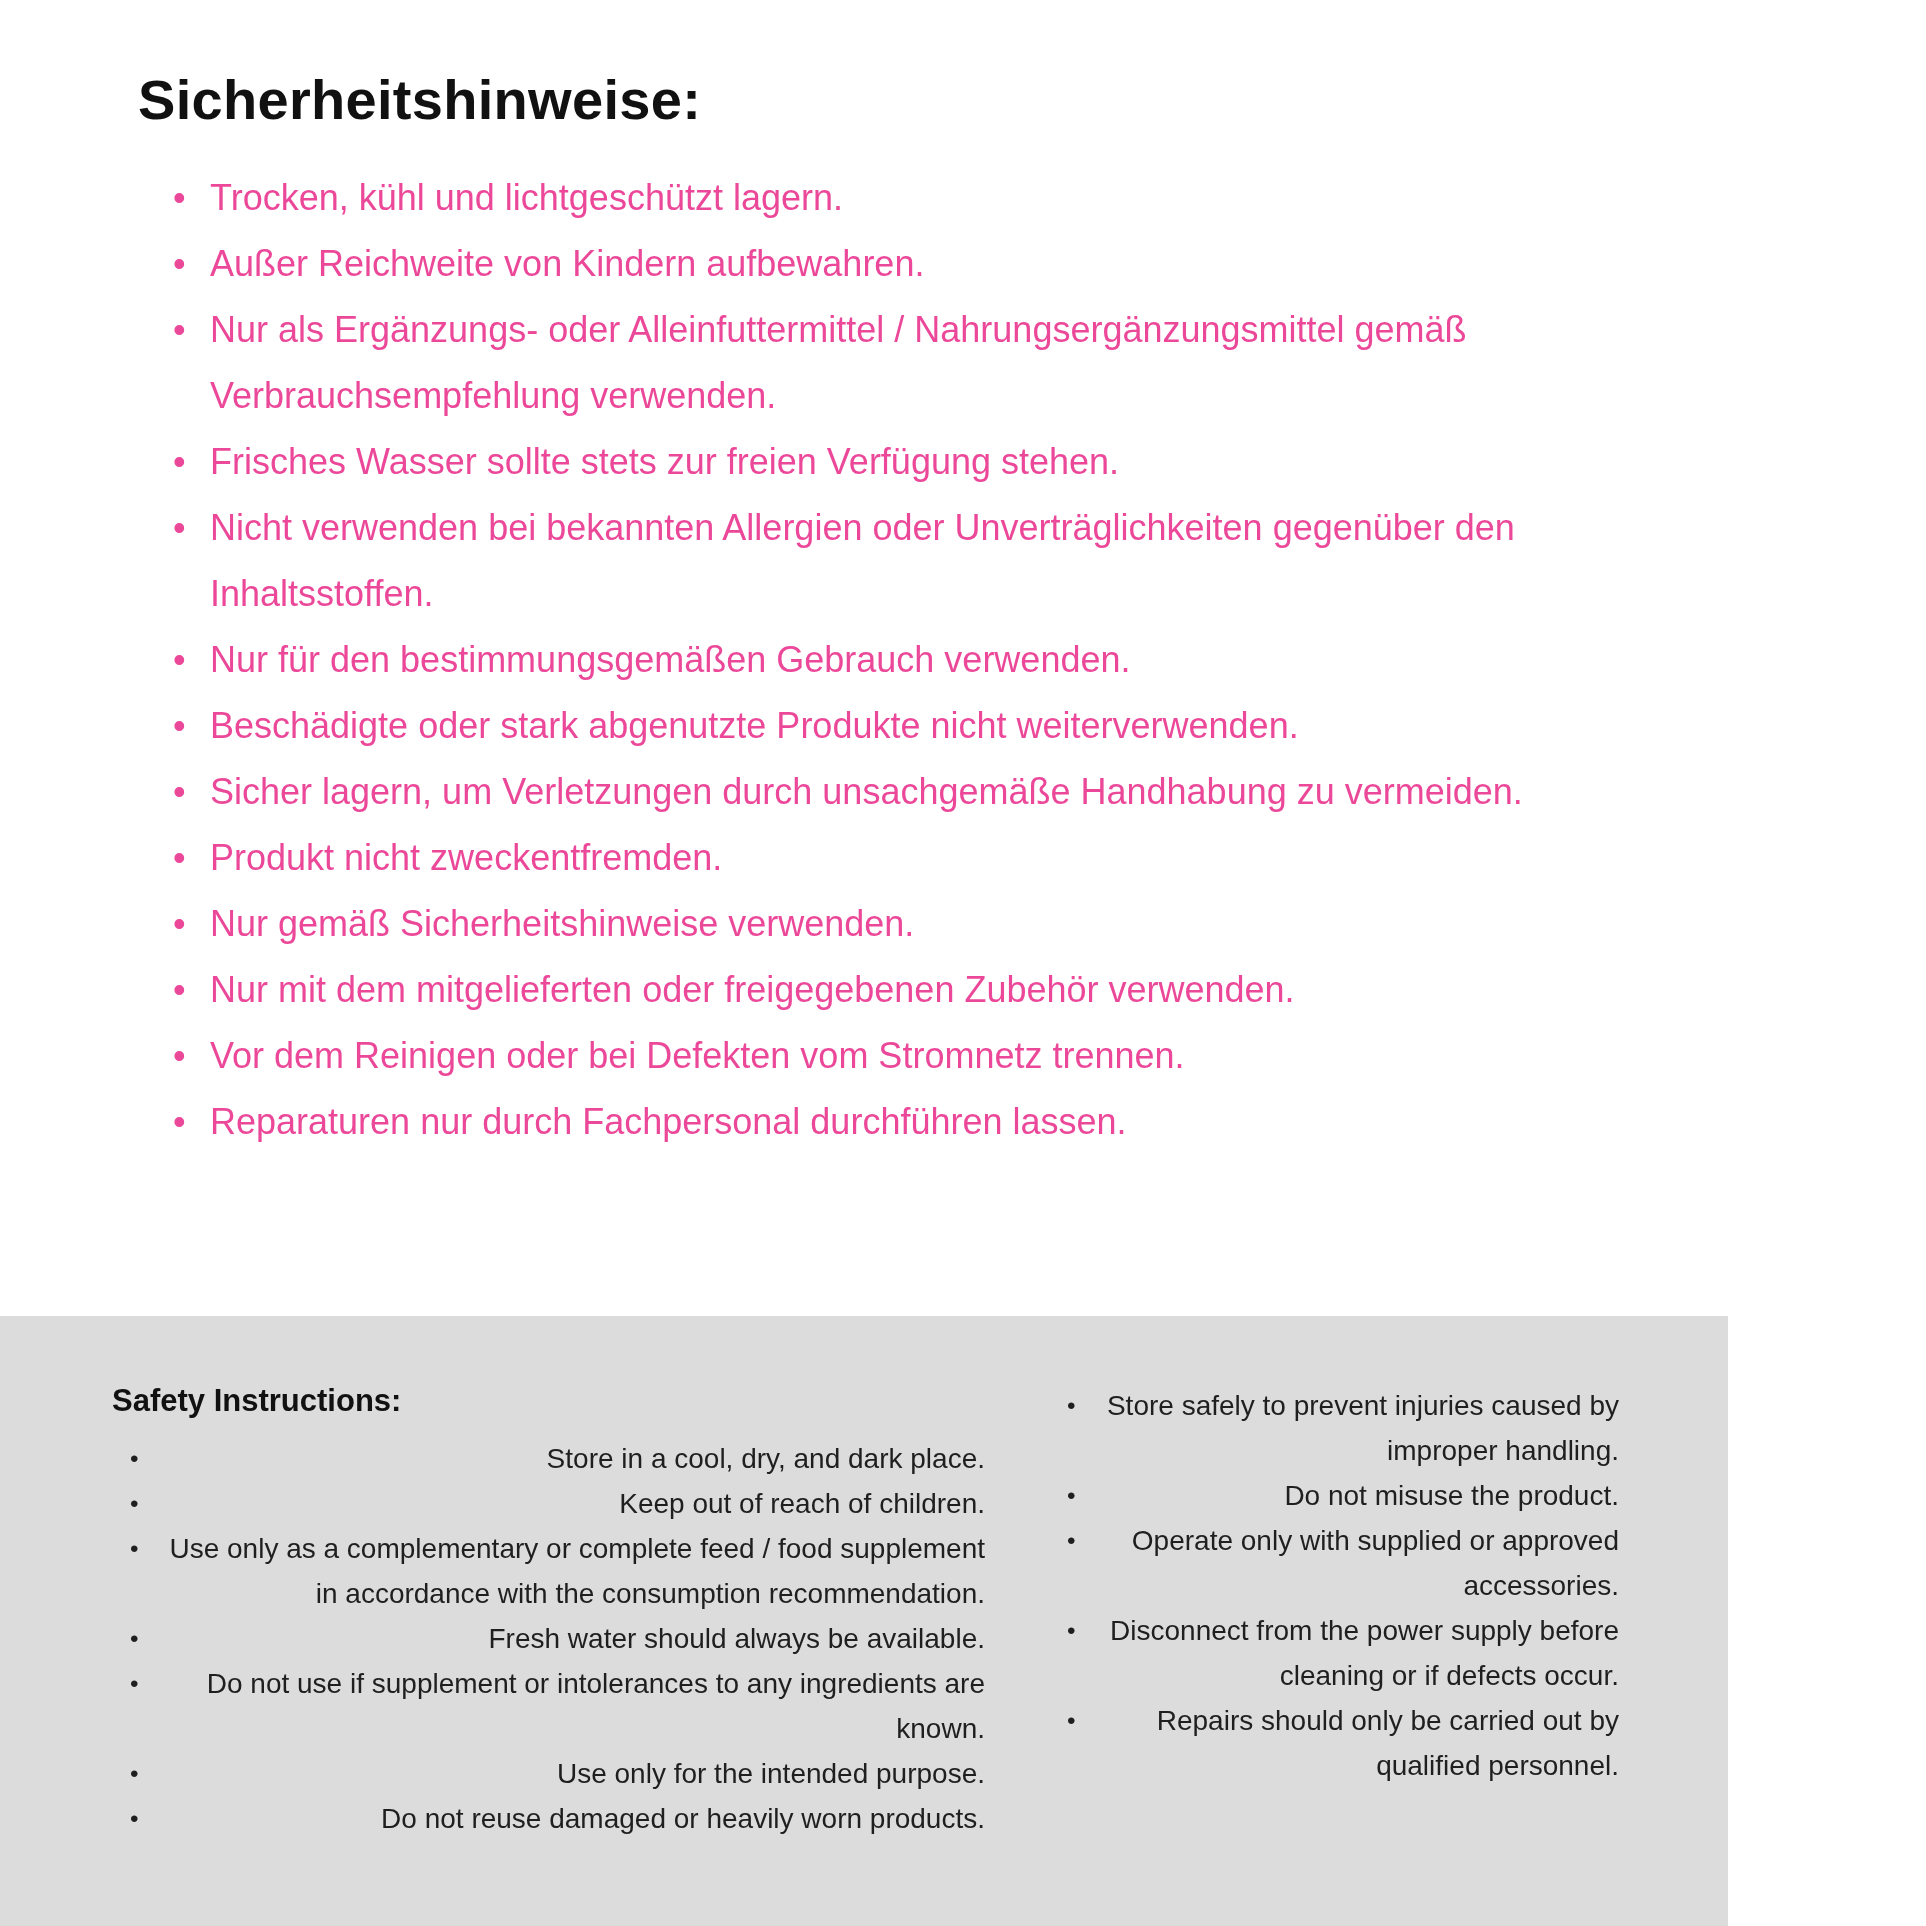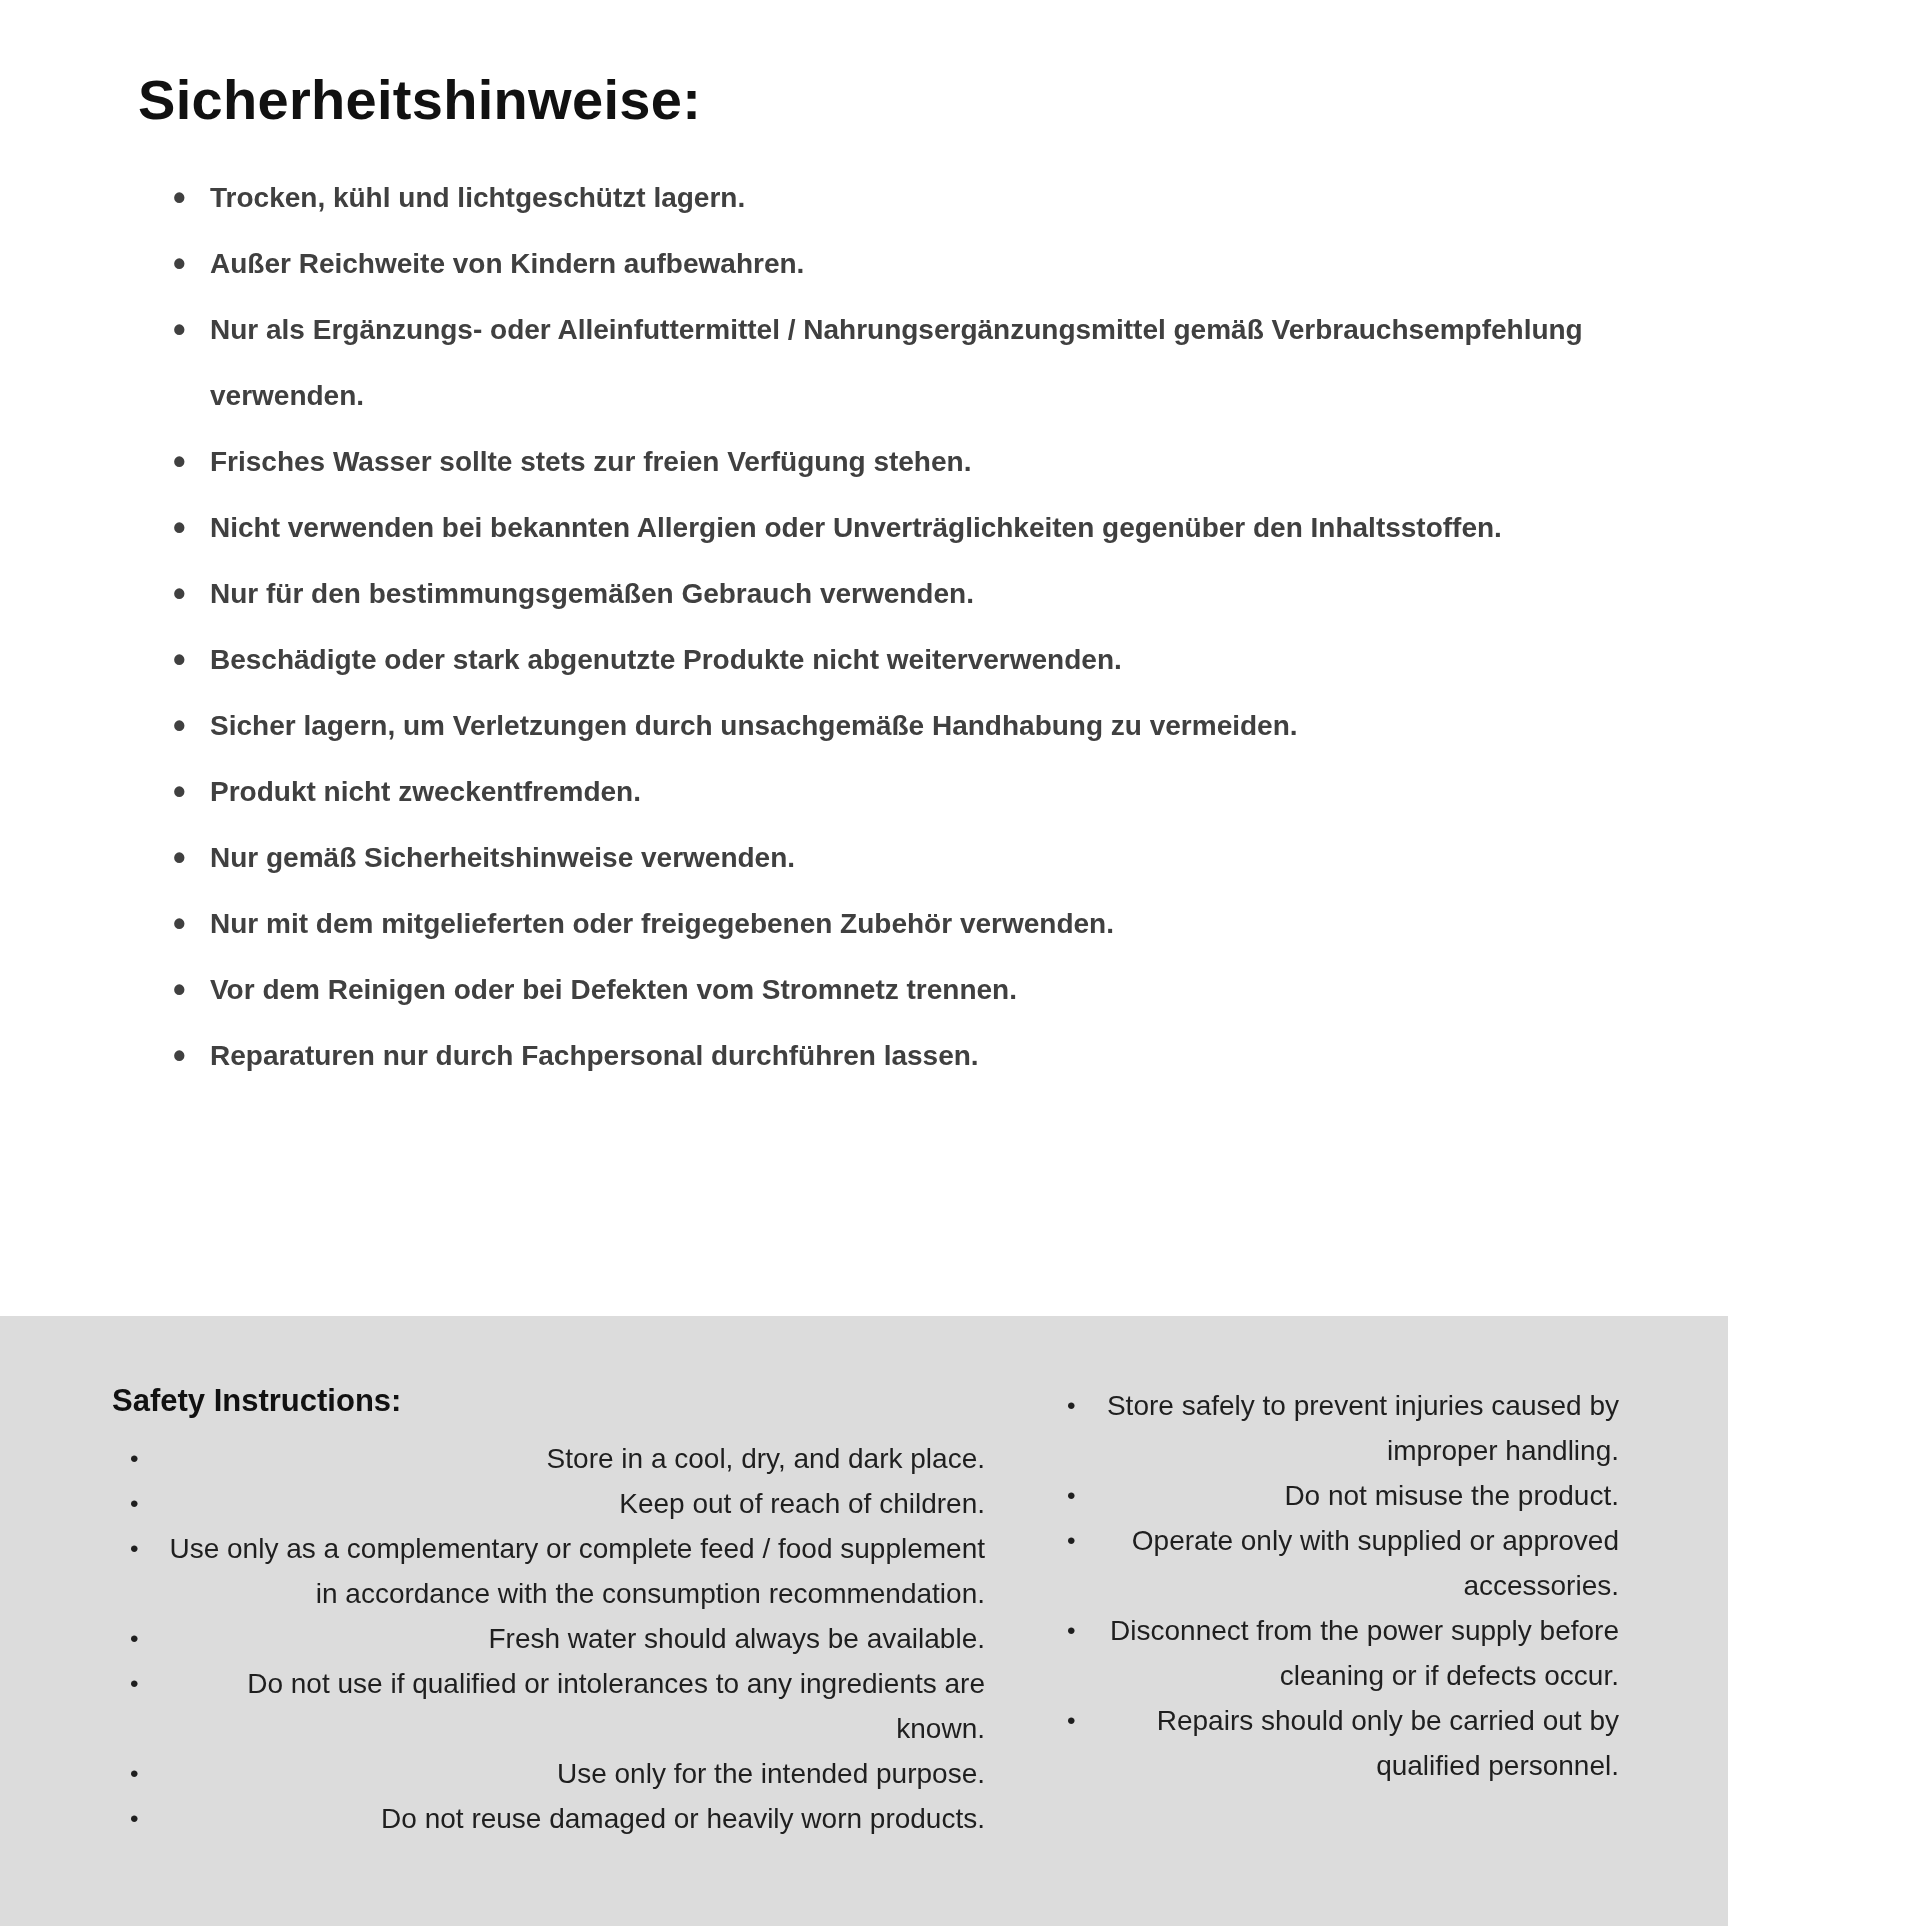--- a/index.html
+++ b/index.html
@@ -29,25 +29,24 @@
   }
   ul.bullet-list {
     list-style: none;
   }
   .german-section ul.bullet-list {
     padding-left: 35px;
     max-width: 1689px;
   }
   .german-section li {
     position: relative;
-    font-size: 28px;
+    font-size: 36px;
     line-height: 66px;
     padding-left: 37px;
-    color: #404040;
-    font-weight: bold;
+    color: #ec4899;
   }
   .german-section li::before {
     content: "\2022";
     position: absolute;
     left: 0;
     top: 0;
     font-size: 36px;
   }
 
   
@@ -110,21 +109,21 @@
   </section>
 
   <section class="english-section">
     <div class="col-left">
       <h2 class="english-title">Safety Instructions:</h2>
       <ul class="bullet-list">
           <li>Store in a cool, dry, and dark place.</li>
           <li>Keep out of reach of children.</li>
           <li>Use only as a complementary or complete feed / food supplement in accordance with the consumption recommendation.</li>
           <li>Fresh water should always be available.</li>
-          <li>Do not use if qualified or intolerances to any ingredients are known.</li>
+          <li>Do not use if supplement or intolerances to any ingredients are known.</li>
           <li>Use only for the intended purpose.</li>
           <li>Do not reuse damaged or heavily worn products.</li>
         </ul>
     </div>
     <div class="col-right">
       <ul class="bullet-list">
           <li>Store safely to prevent injuries caused by improper handling.</li>
           <li>Do not misuse the product.</li>
           <li>Operate only with supplied or approved accessories.</li>
           <li>Disconnect from the power supply before cleaning or if defects occur.</li>

